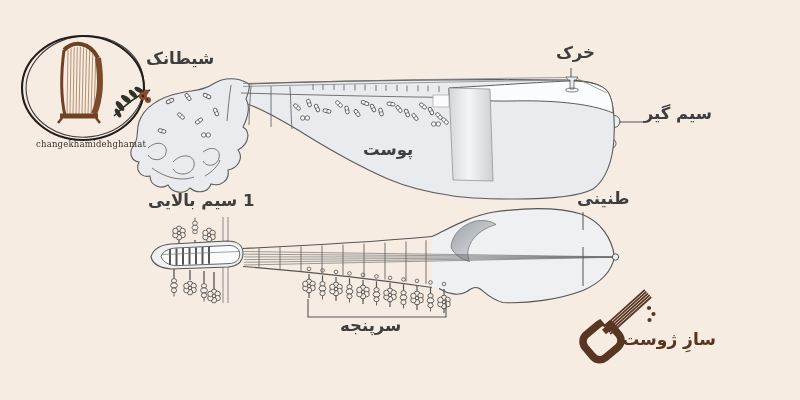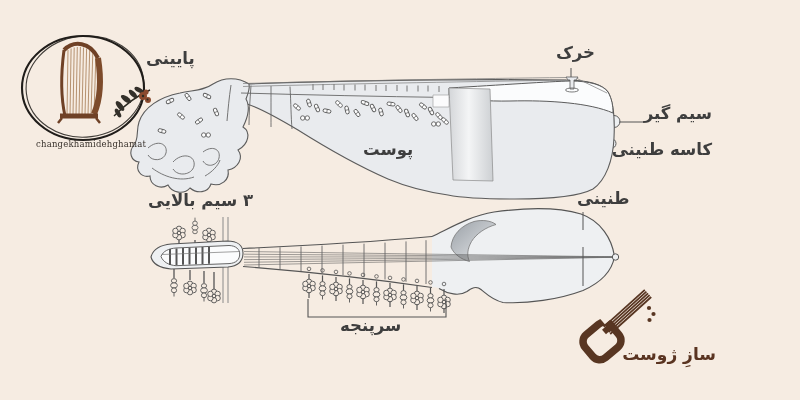--- a/index.html
+++ b/index.html
@@ -14,21 +14,21 @@
     position:absolute;font-weight:bold;font-size:16.5px;line-height:1.1;
     color:var(--ink,#3e3e3e);direction:rtl;white-space:nowrap;
     font-family:"DejaVu Sans", sans-serif;
   }
   .caption{
     position:absolute;left:36px;top:139px;width:98px;text-align:right;
     font-family:"DejaVu Serif", serif;font-size:8.5px;letter-spacing:.2px;
     color:#3a332d;
   }
   .wordmark{
-    position:absolute;left:624px;top:344px;width:92px;text-align:right;
+    position:absolute;left:624px;top:329px;width:92px;text-align:right;
     direction:rtl;font-weight:bold;font-size:17px;color:var(--brand,#5a3421);
     white-space:nowrap;
   }
 </style>
 </head>
 <body>
 
 <div class="stage">
 
 <svg class="art" width="800" height="400" viewBox="0 0 800 400">
@@ -365,25 +365,24 @@
     </g>
     <line x1="604" y1="332" x2="613" y2="324" stroke="#583622" stroke-width="6"></line>
     <g fill="#583622">
       <circle cx="649" cy="308" r="2.1"></circle>
           <circle cx="653.5" cy="314" r="2.1"></circle>
           <circle cx="649.5" cy="320" r="2.1"></circle>
     </g>
   </g>
 </svg>
 
-  <div class="lbl" style="left:146px;top:50px">پایینی</div>
+  <div class="lbl" style="left:146px;top:50px">شیطانک</div>
   <div class="lbl" style="left:549px;top:44px;width:46px;text-align:right">خرک</div>
   <div class="lbl" style="right:88px;top:105px;text-align:center">سیم گیر</div>
-  <div class="lbl" style="right:88px;top:141px;text-align:right">کاسه طنینی</div>
   <div class="lbl" style="left:577px;top:190px">طنینی</div>
   <div class="lbl" style="left:363px;top:141px">پوست</div>
-  <div class="lbl" style="left:148px;top:192px">۳ سیم بالایی</div>
+  <div class="lbl" style="left:148px;top:192px">1 سیم بالایی</div>
   <div class="lbl" style="left:340px;top:317px">سرپنجه</div>
 
   <div class="caption">changekhamidehghamat</div>
   <div class="wordmark">سازِ ژوست</div>
 
 </div>
 
 </body></html>

